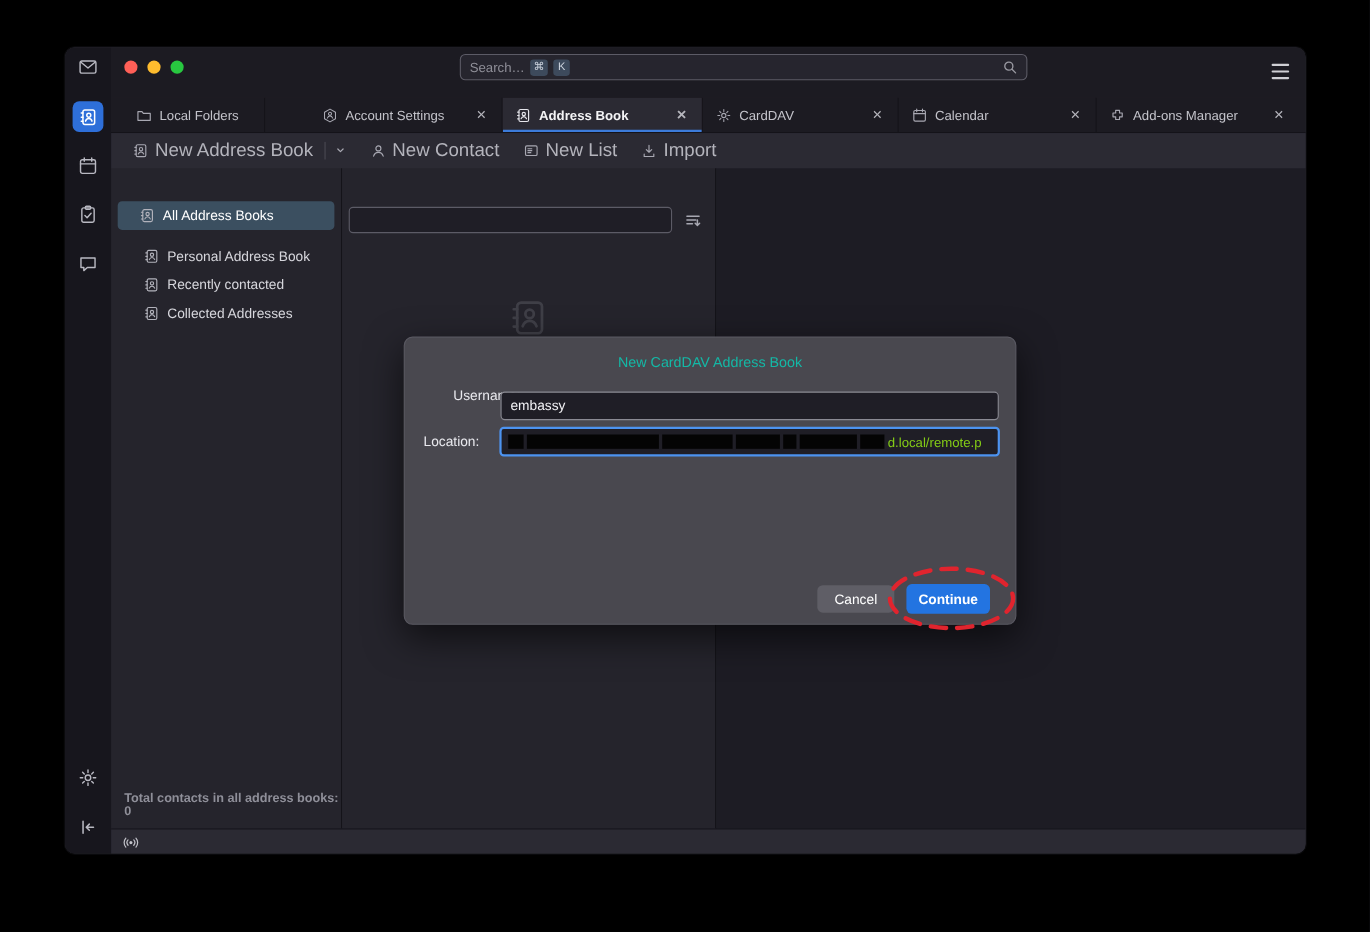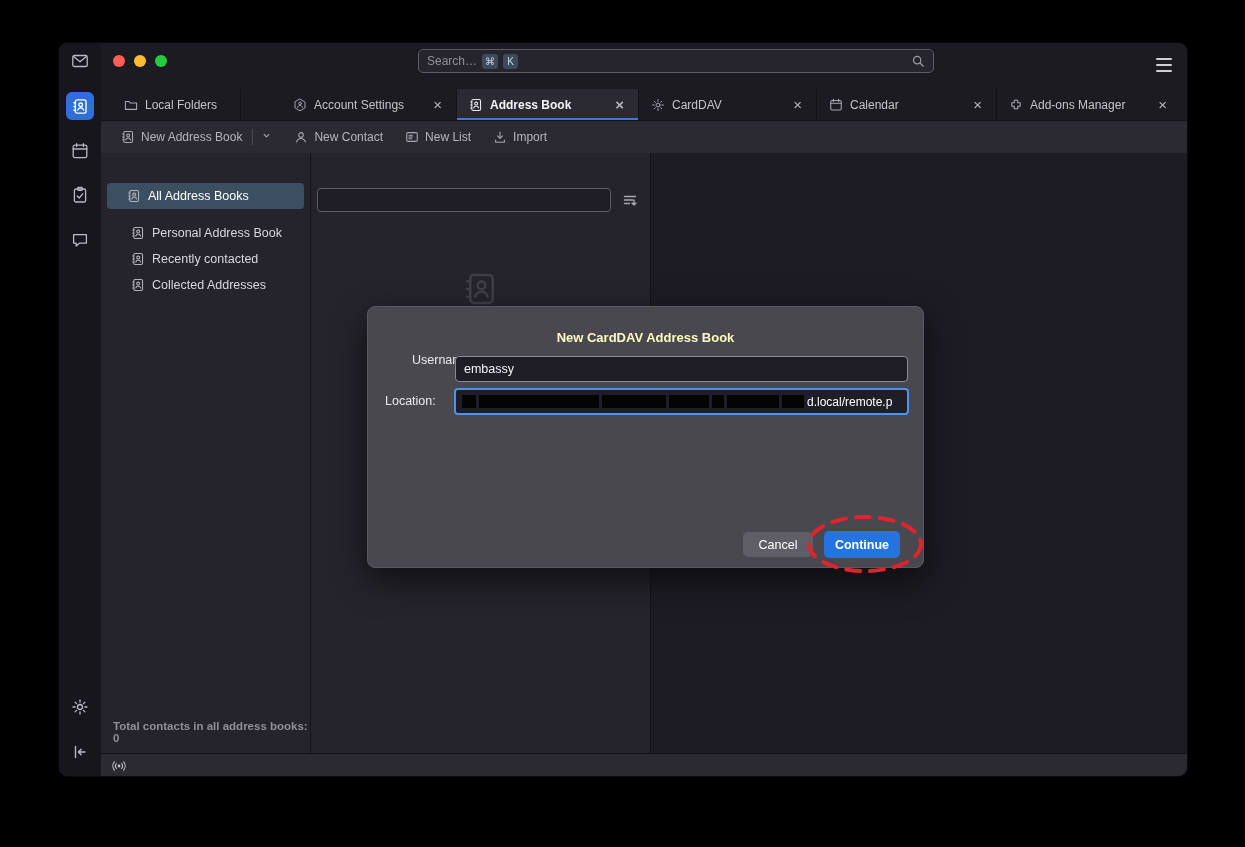--- a/index.html
+++ b/index.html
@@ -40,21 +40,21 @@
   .tab { display:flex; align-items:center; gap:7px; padding:0 12px; font-size:12px; color:#c3c3ca;
     border-right:1px solid #141319; cursor:pointer; position:relative; }
   .tab svg { width:14px; height:14px; flex:0 0 auto; color:#a8a8b2; }
   .tab .tclose { margin-left:auto; font-size:15px; color:#b6b6bd; line-height:1; padding:0 2px; cursor:pointer; }
   .tab.center { justify-content:center; }
   .tab.active { background:#2b2a33; color:#f4f4f6; font-weight:bold; box-shadow:inset 0 -2px 0 #3c7bd9; }
   .tab.active svg { color:#e6e6ec; }
 
   
   .toolbar { display:flex; align-items:center; height:32px; background:#2b2a33; padding-left:12px; gap:6px; }
-  .tbtn { display:inline-flex; align-items:center; gap:6px; color:#b4b4bc; font-size:12px; padding:4px 8px;
+  .tbtn { display:inline-flex; align-items:center; gap:6px; color:#b4b4bc; font-size:17px; padding:4px 8px;
     border-radius:4px; cursor:pointer; }
   .tbtn svg { width:14px; height:14px; color:#a8a8b2; }
   .tbtn .sep { width:1px; height:16px; background:#4a4952; margin:0 2px 0 4px; }
   .tbtn .chev svg { width:11px; height:11px; }
 
   
   .content { position:relative; display:flex; height:600px; }
   .books { position:relative; width:210px; background:#25242c; border-right:1px solid #141319; padding-top:30px; }
   .brow { display:flex; align-items:center; gap:7px; height:26px; margin:0 6px; padding-left:20px;
     color:#d6d6dc; font-size:12.5px; border-radius:4px; cursor:pointer; }
@@ -74,32 +74,32 @@
   .details { flex:1; background:#1d1c24; }
 
   
   .winstatus { display:flex; align-items:center; height:25px; background:#2b2a33; border-top:1px solid #121117;
     padding-left:9px; }
   .winstatus .bcast { width:18px; height:18px; color:#c3c3ca; }
 
   
   .dlg { position:absolute; left:308px; top:263px; width:557px; height:262px; background:#49484f;
     border:1px solid #5a5962; border-radius:8px; box-shadow:0 12px 34px rgba(0,0,0,.6); z-index:50; }
-  .dlg-title { position:absolute; top:23px; left:0; right:0; text-align:center; color:#fef9c3;
-    font-size:13px; font-weight:bold; }
+  .dlg-title { position:absolute; top:15px; left:0; right:0; text-align:center; color:#14b8a6;
+    font-size:13px; font-weight:normal; }
   .flabel { position:absolute; left:17px; color:#e9e9ee; font-size:12.5px; }
   .lab1 { top:46px;margin-left:27px; } .lab2 { top:87px; }
   .uinput { position:absolute; left:87px; top:49px; width:453px; height:26px; background:#1f1e26;
     border:1px solid #8a8a93; border-radius:4px; color:#f2f2f5; font-size:12.5px; padding:4px 8px;
     font-family:inherit; }
   .linput { position:absolute; left:86px; top:81px; width:455px; height:27px; background:#1f1e26;
     border:2px solid #4c93f0; border-radius:4px; display:flex; align-items:center; padding:0 6px;
     overflow:hidden; cursor:text; }
   .linput .bar { height:13px; background:#040404; flex:0 0 auto; margin-right:3px; }
-  .linput .tail { color:#ffffff; font-size:12px; white-space:nowrap; }
+  .linput .tail { color:#84cc16; font-size:12px; white-space:nowrap; }
   .dbtn { position:absolute; border:none; border-radius:5px; color:#fff; font-size:12.5px;
     font-family:inherit; cursor:pointer; }
   .btn-cancel { left:375px; top:225px; width:70px; height:25px; background:#5f5e66; }
   .btn-continue { left:456px; top:224px; width:76px; height:27px; background:#2374e1; font-weight:bold; }
 
   
   .annot { position:absolute; inset:0; width:1130px; height:735px; pointer-events:none; z-index:60; }
 </style>
 </head>
 <body>

